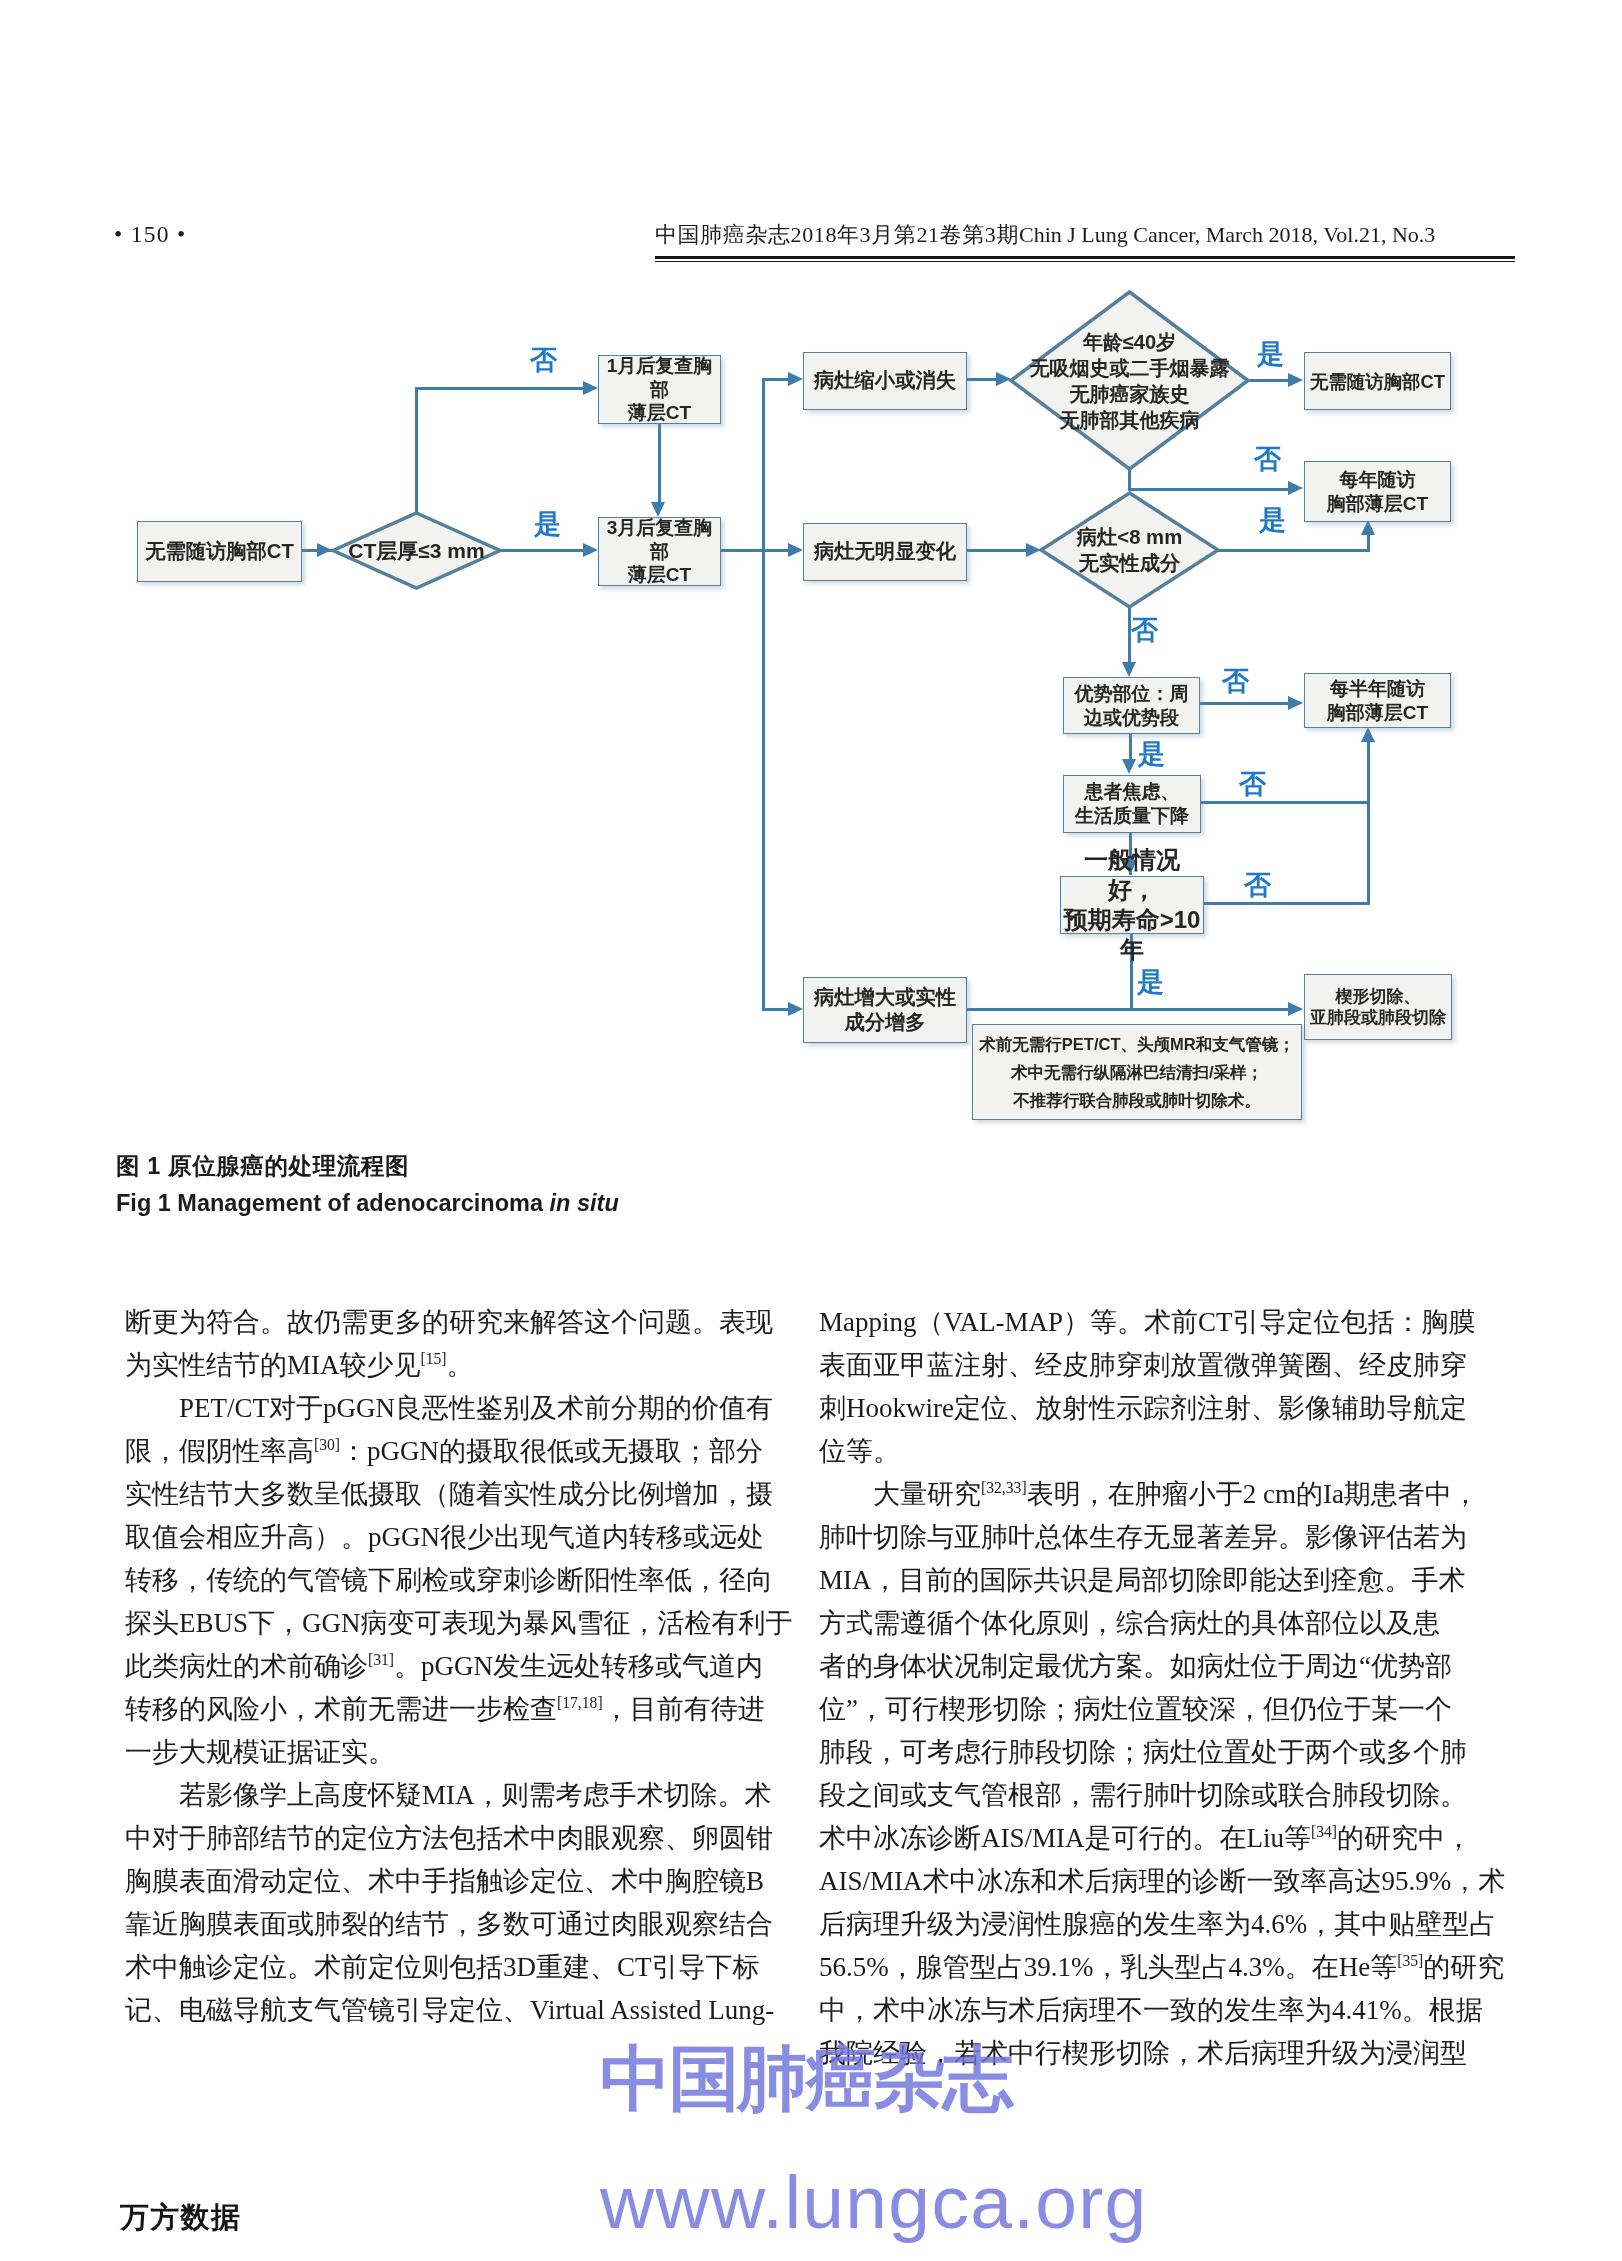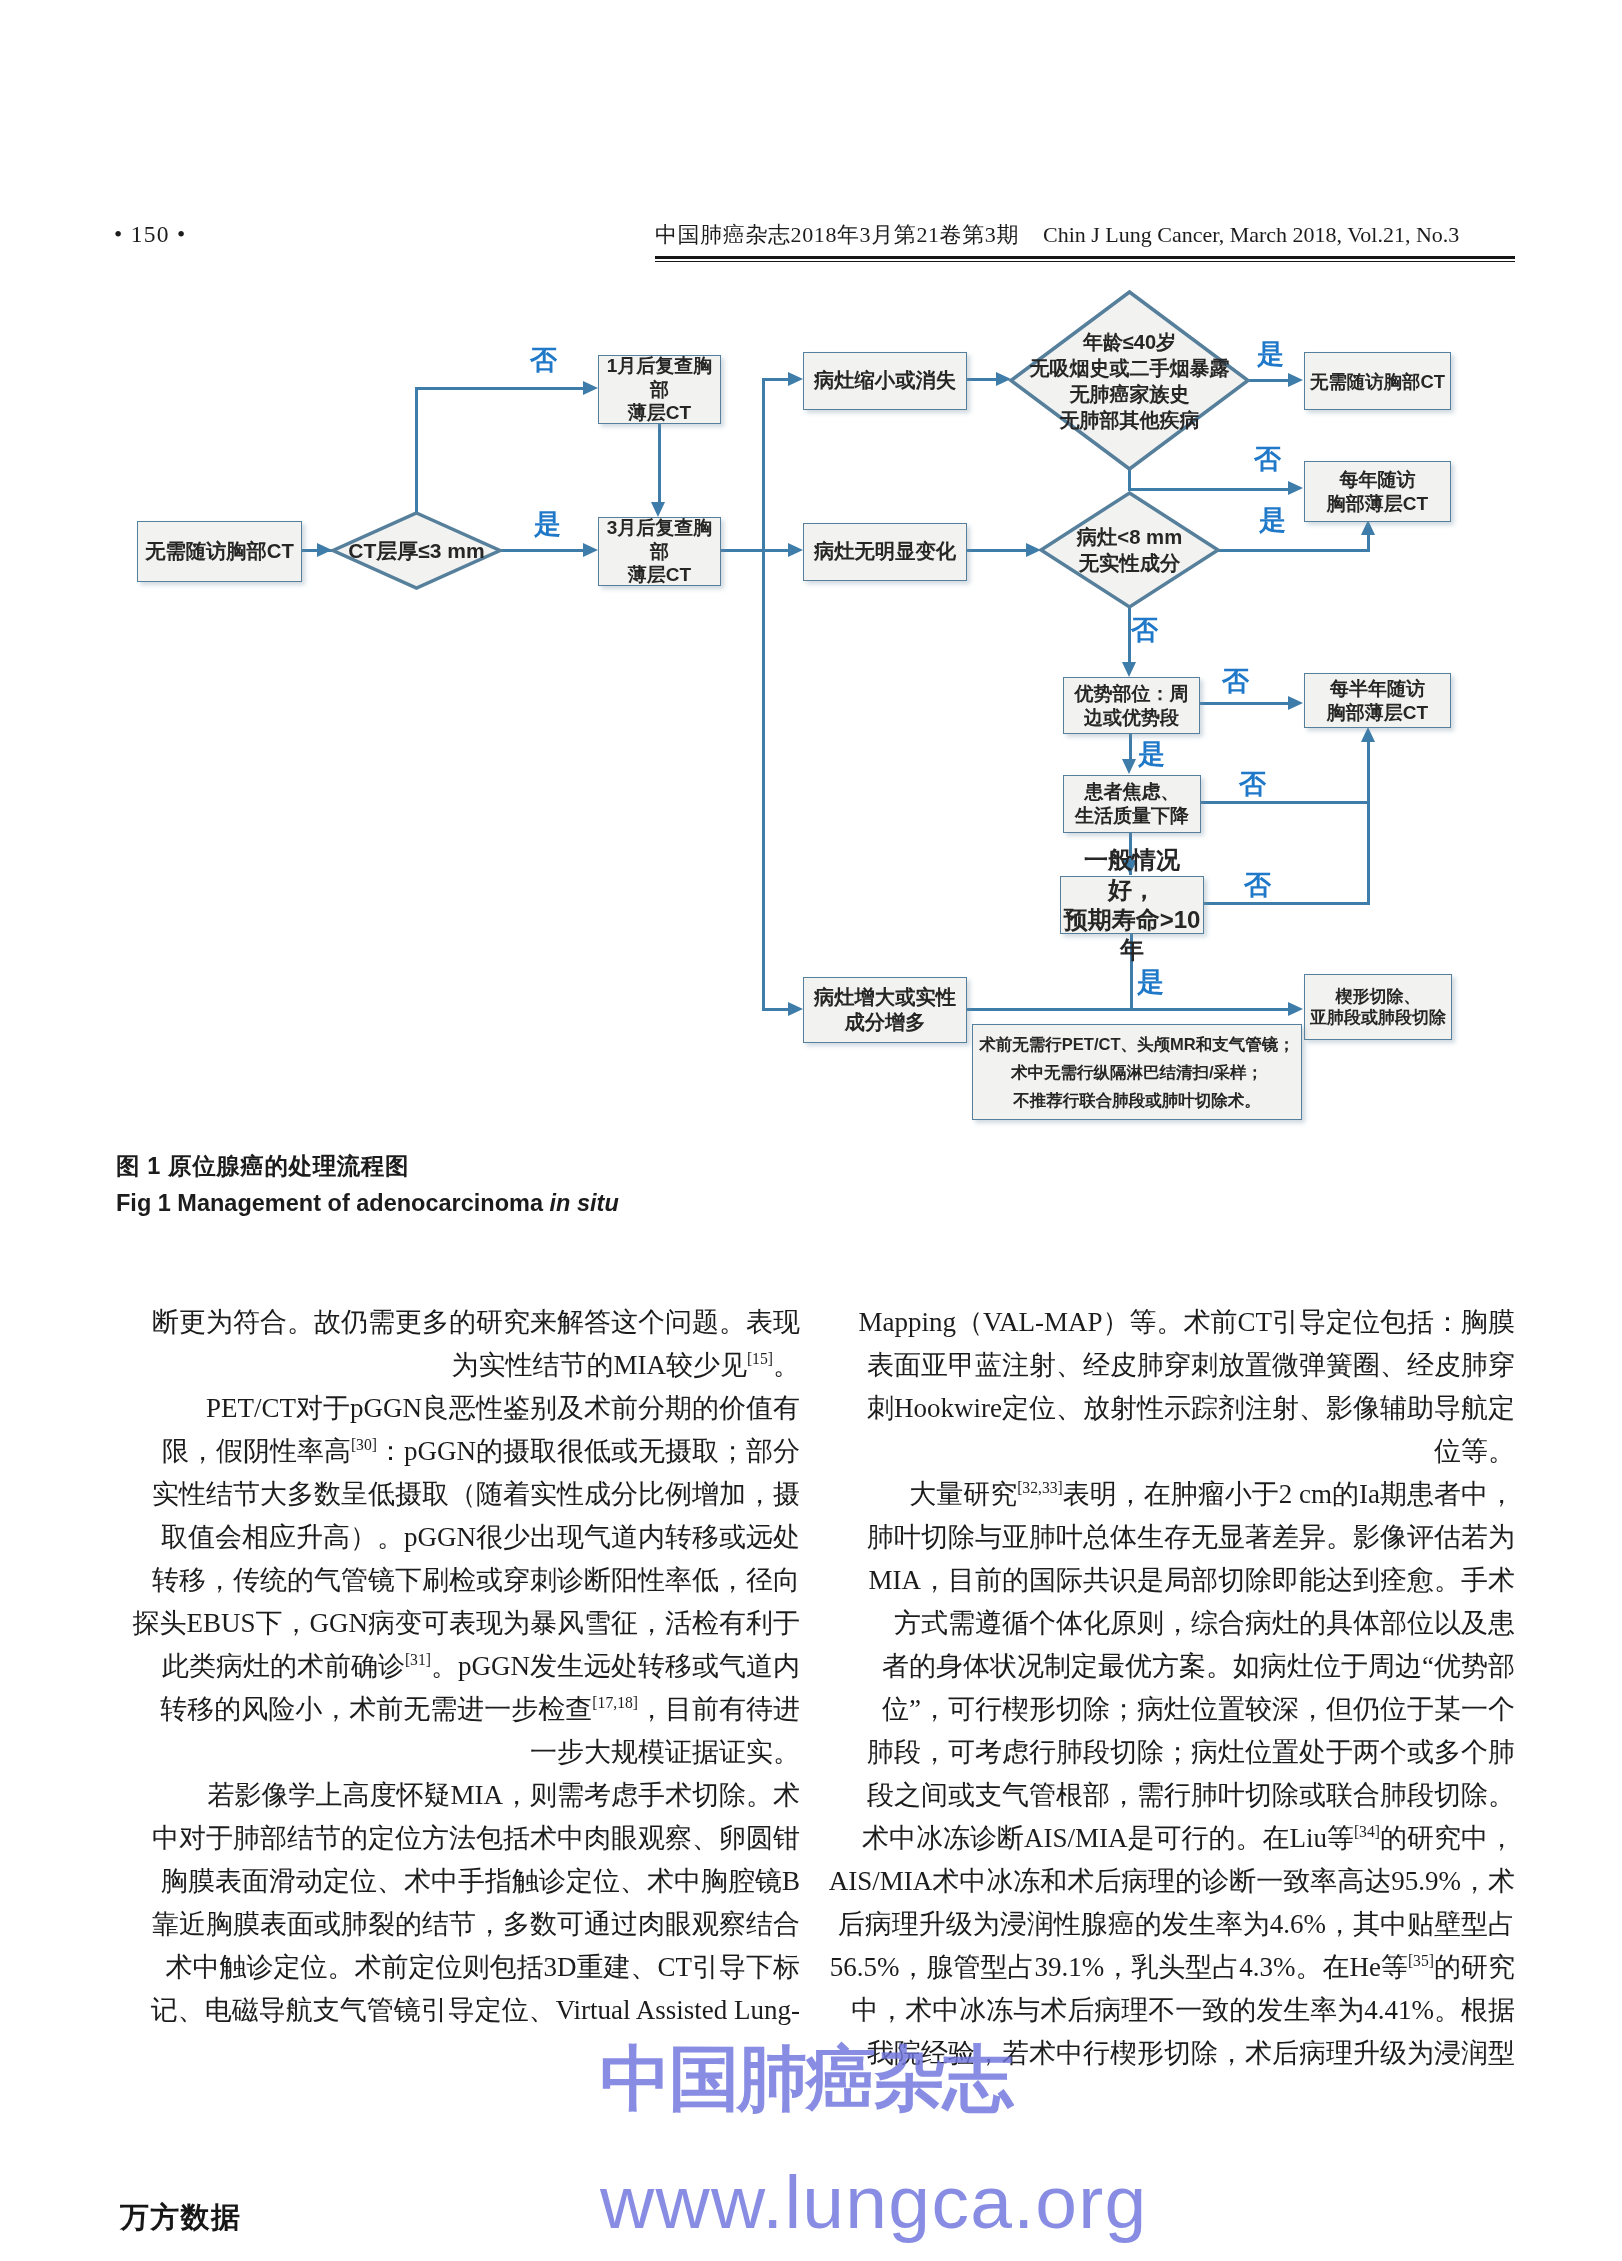--- a/index.html
+++ b/index.html
@@ -8,21 +8,21 @@
   }
   html,body{margin:0;padding:0;}
   body{width:1623px;height:2261px;position:relative;background:#ffffff;
        font-family:"Liberation Serif","DejaVu Serif",serif;color:var(--ink);}
   .abs{position:absolute;}
 
   
   .pagenum{left:114px;top:221px;font-size:23.5px;letter-spacing:1.3px;}
   .jheader{left:655px;top:220px;width:860px;font-size:22px;white-space:nowrap;}
   .jheader .cn{letter-spacing:0.6px;}
-  .jheader .en{margin-left:24px;}
+  .jheader .en{}
   .rule1{left:655px;top:256px;width:860px;height:3.2px;background:#161616;}
   .rule2{left:655px;top:261px;width:860px;height:1.3px;background:#161616;}
 
   
   .fc{left:0;top:0;width:1623px;height:1138px;
       font-family:"Liberation Sans","DejaVu Sans",sans-serif;}
   .box{position:absolute;background:var(--box-fill);border:1.9px solid var(--box-border);
        box-shadow:2.5px 3.2px 4.5px rgba(120,150,170,.35);
        display:flex;align-items:center;justify-content:center;text-align:center;
        font-weight:700;color:#262626;white-space:pre-line;line-height:1.25;}
@@ -43,21 +43,21 @@
   .capcn{left:116px;top:1150px;font-size:23.5px;font-weight:700;
          font-family:"Liberation Sans","DejaVu Sans",sans-serif;letter-spacing:0.6px;}
   .capen{left:116px;top:1190px;font-size:23.5px;font-weight:700;
          font-family:"Liberation Sans","DejaVu Sans",sans-serif;}
   .capen .it{font-style:italic;margin-top:17px;}
 
   
   .col{position:absolute;top:1301px;font-size:27px;line-height:43px;}
   .col-l{left:125px;width:675px;}
   .col-r{left:819px;width:696px;}
-  .col div{height:43px;white-space:nowrap;text-align:right;}
+  .col div{height:43px;white-space:nowrap;}
   sup{font-size:58%;vertical-align:super;line-height:0;}
 
   
   .wm{font-family:"Liberation Sans","DejaVu Sans",sans-serif;color:var(--wm);opacity:.82;}
   .wm1{left:600px;top:2032px;font-size:71px;font-weight:600;letter-spacing:-2.5px;}
   .wm2{left:600px;top:2159px;font-size:75px;font-weight:400;letter-spacing:1.3px;}
   .wanfang{left:120px;top:2198px;font-size:29px;font-weight:700;
            font-family:"Liberation Sans","DejaVu Sans",sans-serif;color:#161616;letter-spacing:1.3px;}
 </style>
 </head>

